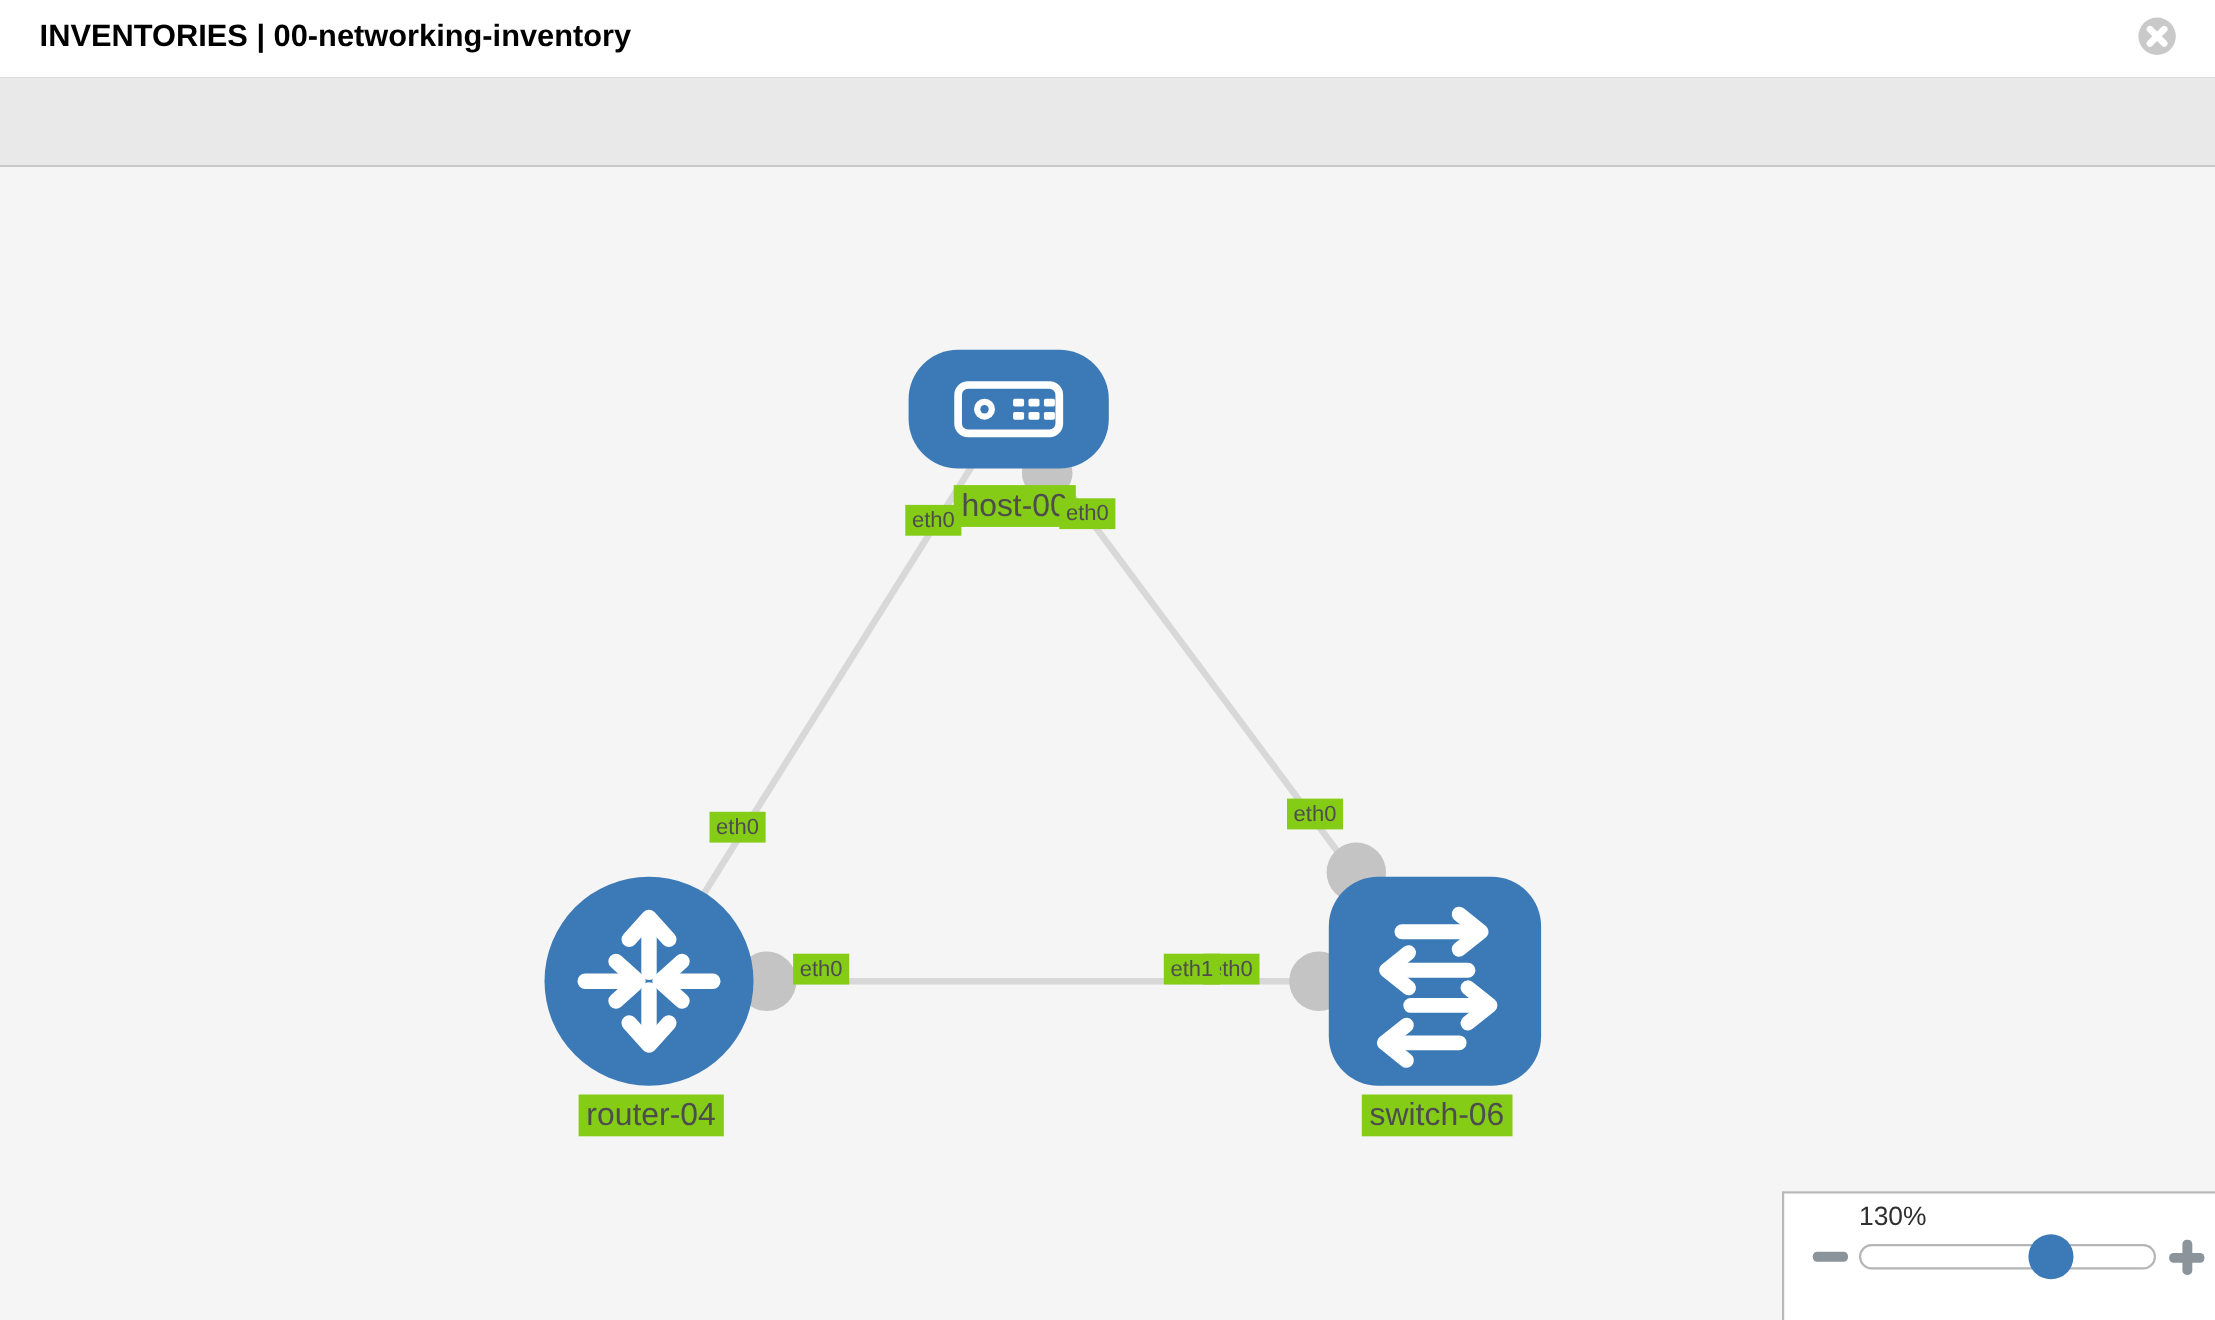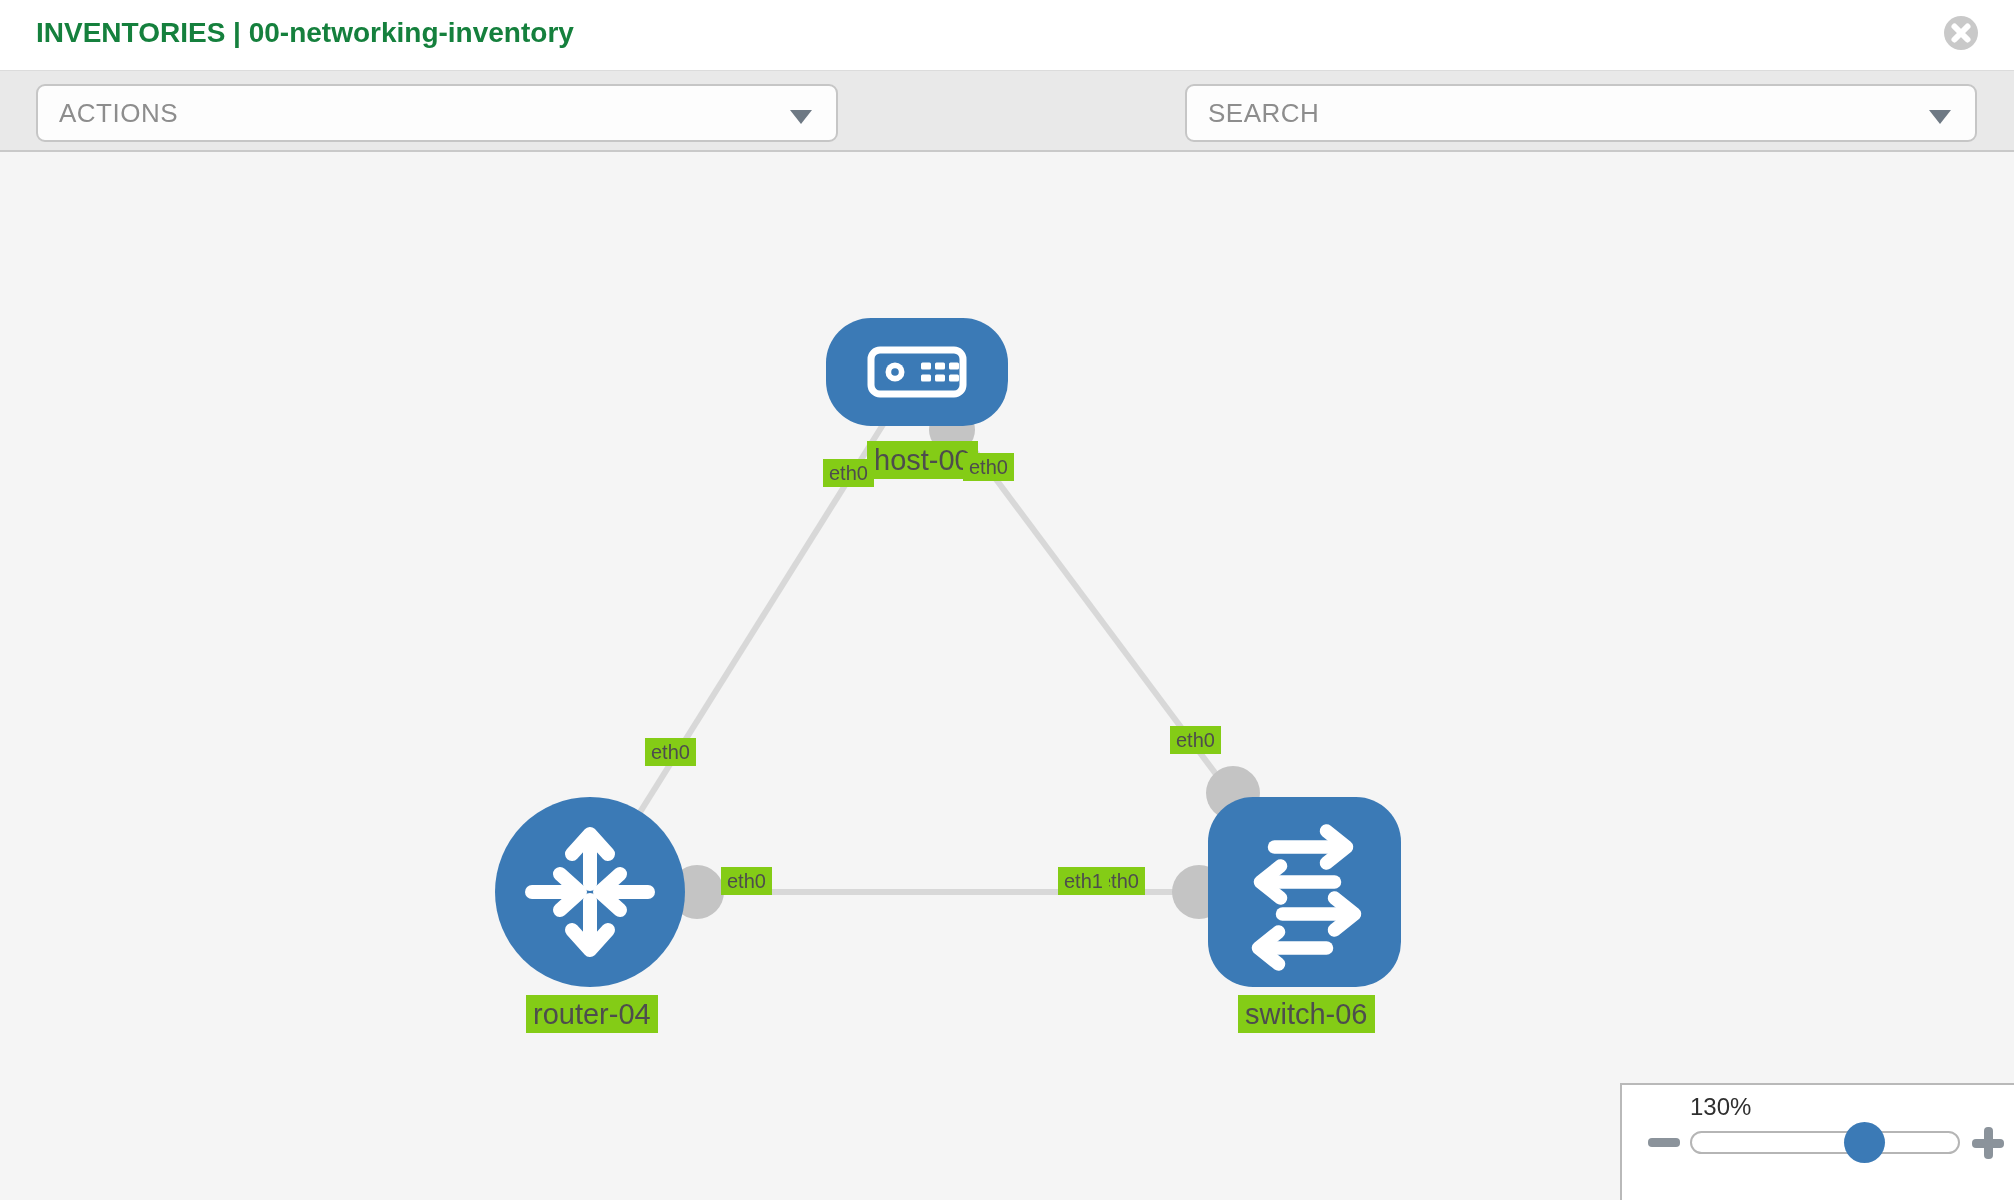--- a/index.html
+++ b/index.html
@@ -1,21 +1,21 @@
 <!DOCTYPE html>
 <html><head>
 <meta charset="utf-8">
 <style>
   html,body{margin:0;padding:0;background:#fff;}
   .screen{position:relative;width:2014px;height:1200px;overflow:hidden;
           font-family:"Liberation Sans", sans-serif;background:#fff;}
 
   
   .header{position:absolute;left:0;top:0;width:2014px;height:70px;background:#fff;}
-  .header-title{position:absolute;left:36px;top:17px;font-size:28px;font-weight:700;color:#15803d;text-align:right;}
+  .header-title{position:absolute;left:36px;top:17px;font-size:28px;font-weight:700;color:#000000;text-align:right;}
   .close-btn{position:absolute;left:1942px;top:14px;width:38px;height:38px;cursor:pointer;}
 
   
   .toolbar{position:absolute;left:0;top:70px;width:2014px;height:82px;background:#e9e9e9;
            border-top:1px solid #dcdcdc;border-bottom:2px solid #c9c9c9;box-sizing:border-box;}
   .select-box{position:absolute;top:13px;height:58px;background:#fdfdfd;border:2px solid #c6c6c6;
               border-radius:9px;box-sizing:border-box;display:flex;align-items:center;cursor:pointer;}
   .select-box .label{margin-left:21px;font-size:26px;color:#8d8d8d;letter-spacing:.5px;}
   .caret{position:absolute;right:24px;top:24px;width:0;height:0;
          border-left:11px solid transparent;border-right:11px solid transparent;
@@ -57,40 +57,32 @@
     <div class="header-title">INVENTORIES | 00-networking-inventory</div>
     <div class="close-btn">
       <svg width="38" height="38" viewBox="0 0 38 38">
         <circle cx="19" cy="19" r="17" fill="#c9c9c9"></circle>
         <path d="M12.5 12.5 L25.5 25.5 M25.5 12.5 L12.5 25.5" stroke="#ffffff" stroke-width="6" stroke-linecap="round"></path>
       </svg>
     </div>
   </div>
 
   <div class="toolbar">
-    <div class="select-box actions-box">
-      <span class="label">ACTIONS</span>
-      <span class="caret"></span>
-    </div>
     <div class="tool-icon wrench">
       <svg width="40" height="40" viewBox="0 0 24 24" fill="none" stroke="#6e7984" stroke-linecap="round">
         <path d="M5.5 20.5 L12.8 13.2" stroke-width="4.6"></path>
         <path d="M13.6 6.2 A5.4 5.4 0 1 1 18.2 13.4" stroke-width="4.2"></path>
       </svg>
     </div>
     <div class="tool-icon key">
       <svg width="40" height="40" viewBox="0 0 24 24" fill="none" stroke="#6e7984" stroke-linecap="round">
         <circle cx="8" cy="7.6" r="4" stroke-width="3.4"></circle>
         <path d="M11 10.6 L20.2 19.8 L22.6 17.4" stroke-width="3.4"></path>
         <path d="M16.2 15.8 L18.6 13.4" stroke-width="3.4"></path>
       </svg>
-    </div>
-    <div class="select-box search-box">
-      <span class="label">SEARCH</span>
-      <span class="caret"></span>
     </div>
   </div>
 
   <div class="canvas">
     <svg width="2014" height="1048" viewBox="0 0 2014 1048">
 
       <g stroke="#d8d8d8" stroke-width="6">
         <line x1="916" y1="220" x2="590" y2="740"></line>
         <line x1="916" y1="220" x2="1233" y2="645"></line>
         <line x1="590" y1="740" x2="1199" y2="740"></line>

